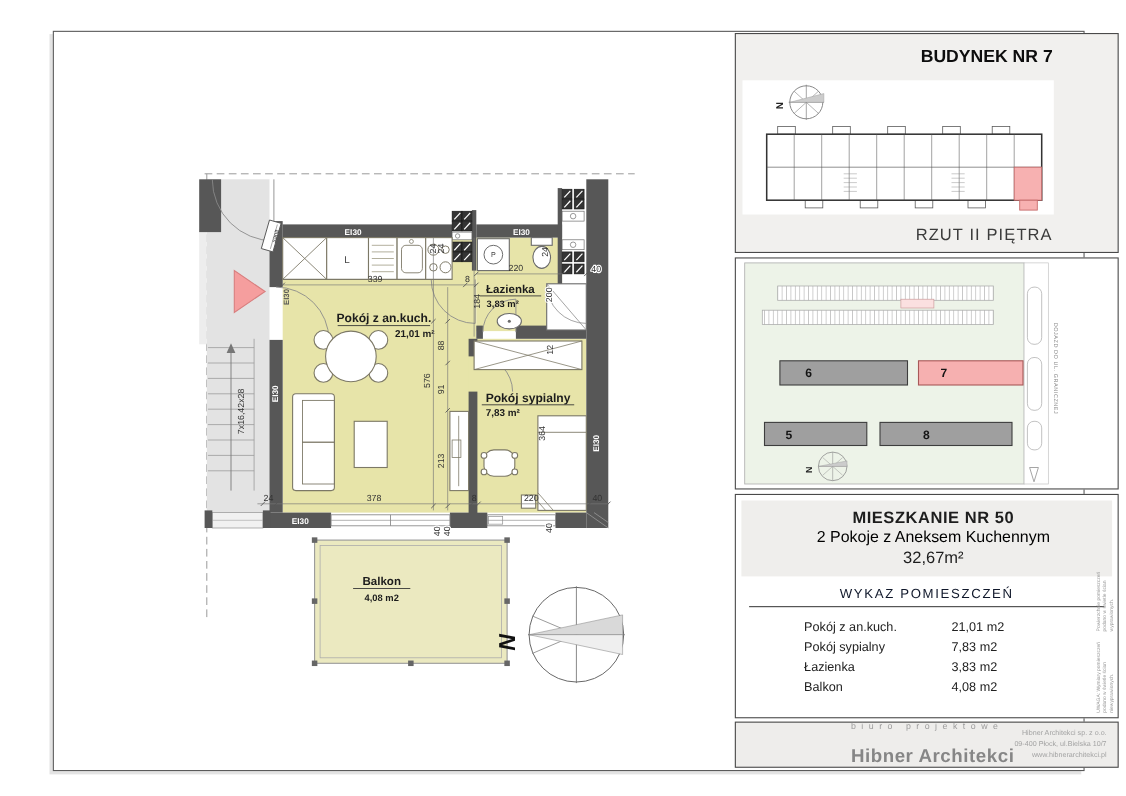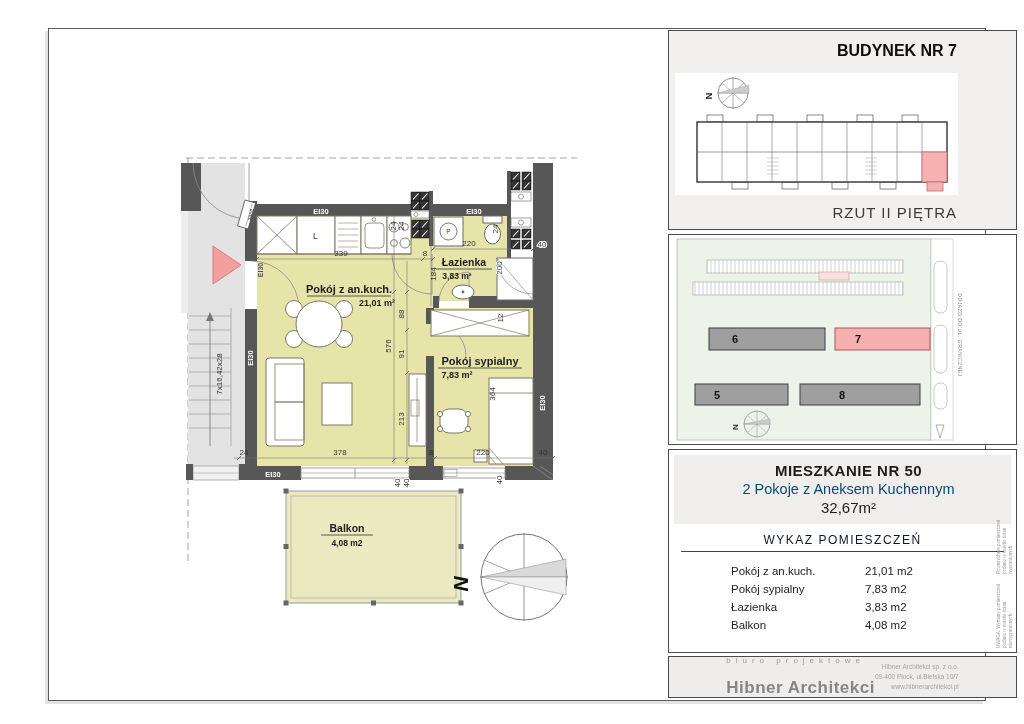--- a/index.html
+++ b/index.html
@@ -20,32 +20,32 @@
   .t-ei{font-size:7.5px;font-weight:bold;fill:#fff;}
   .t-ei-d{font-size:7px;font-weight:bold;fill:#555;}
   .wall{fill:#575757;}
   .furn{fill:#fff;stroke:#7c7866;stroke-width:1;}
   .fix{fill:#fff;stroke:#6b6b6b;stroke-width:1;}
   .dimline{stroke:#777;stroke-width:.6;}
   .arc{fill:none;stroke:#8a8a8a;stroke-width:.8;}
   
   .p3-header{margin:5px 5px 0 5px;background:#efeeec;text-align:center;padding:7px 0 8px 12px;color:#1d1d1d;}
   .p3-title{font-size:15px;font-weight:bold;letter-spacing:.5px;}
-  .p3-sub{font-size:14.5px;margin-top:2px;color:#0c4a6e;}
+  .p3-sub{font-size:14.5px;margin-top:2px;color:#000000;}
   .p3-area{font-size:15px;font-weight:normal;margin-top:2px;}
   .p3-wykaz{text-align:center;font-size:12px;letter-spacing:1.5px;color:#0f172a;margin-top:9px;}
   .p3-rule{border-top:1.3px solid #444;margin:4px 12px 0 12px;}
   .p3-rows{margin-top:13px;}
   .p3-row{position:relative;height:18px;font-size:11.5px;color:#222;}
   .p3-label{position:absolute;left:62px;}
   .p3-val{position:absolute;left:196px;}
   .p3-note{position:absolute;right:2px;top:58px;height:140px;display:flex;gap:1px;
            writing-mode:vertical-rl;transform:rotate(180deg);font-size:4.5px;color:#9a9a9a;line-height:1.3;}
   
-  .p4{display:flex;justify-content:center;align-items:center;padding:0 10px;}
+  .p4{display:flex;justify-content:flex-end;align-items:center;padding:0 10px;}
   .f-tag{font-size:8px;letter-spacing:5px;color:#9c9c9c;}
   .f-co{font-size:17px;font-weight:bold;color:#868686;letter-spacing:.5px;margin-top:13px;}
   .f-addr{text-align:right;font-size:6.5px;color:#a3a3a3;line-height:1.55;}
 </style>
 </head>
 <body>
 
 <div class="canvas">
  <div class="sheet">
 

